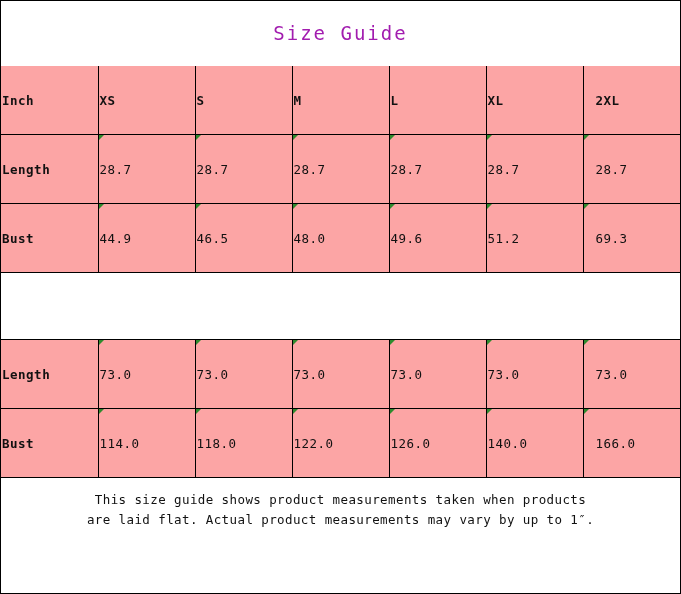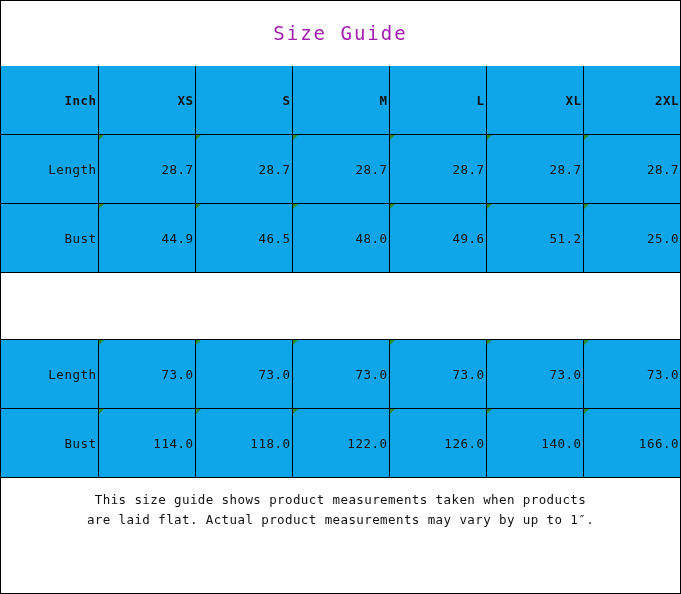--- a/index.html
+++ b/index.html
@@ -31,33 +31,33 @@
     color: #a21caf;
   }
   table.size-table {
     border-collapse: collapse;
     width: 100%;
     table-layout: fixed;
   }
   table.size-table td {
     border: 1px solid #000000;
     height: 66px;
-    text-align: right;
+    text-align: left;
     vertical-align: middle;
     font-size: 12.5px;
     letter-spacing: 0.5px;
     position: relative;
-    background: #0ea5e9;
+    background: #fca5a5;
   }
   table.size-table td.head {
     font-weight: bold;
     font-size: 12.5px;
   }
   table.size-table td.rowlabel {
-    font-weight: normal;
+    font-weight: bold;
     font-size: 12.5px;
   }
   table.size-table td:first-child {
     border-left: none;
   }
   table.size-table td:last-child {
     border-right: none;
     padding-left: 12px;
   }
   table.size-table tr:first-child td {
@@ -115,21 +115,21 @@
       <td class="corner">28.7</td>
       <td class="corner">28.7</td>
     </tr>
     <tr>
       <td class="rowlabel">Bust</td>
       <td class="corner">44.9</td>
       <td class="corner">46.5</td>
       <td class="corner">48.0</td>
       <td class="corner">49.6</td>
       <td class="corner">51.2</td>
-      <td class="corner">25.0</td>
+      <td class="corner">69.3</td>
     </tr>
   </tbody>
     </table>
 
   <div class="gap"></div>
 
   <table class="size-table">
     <tbody>
     <tr>
       <td class="rowlabel">Length</td>

